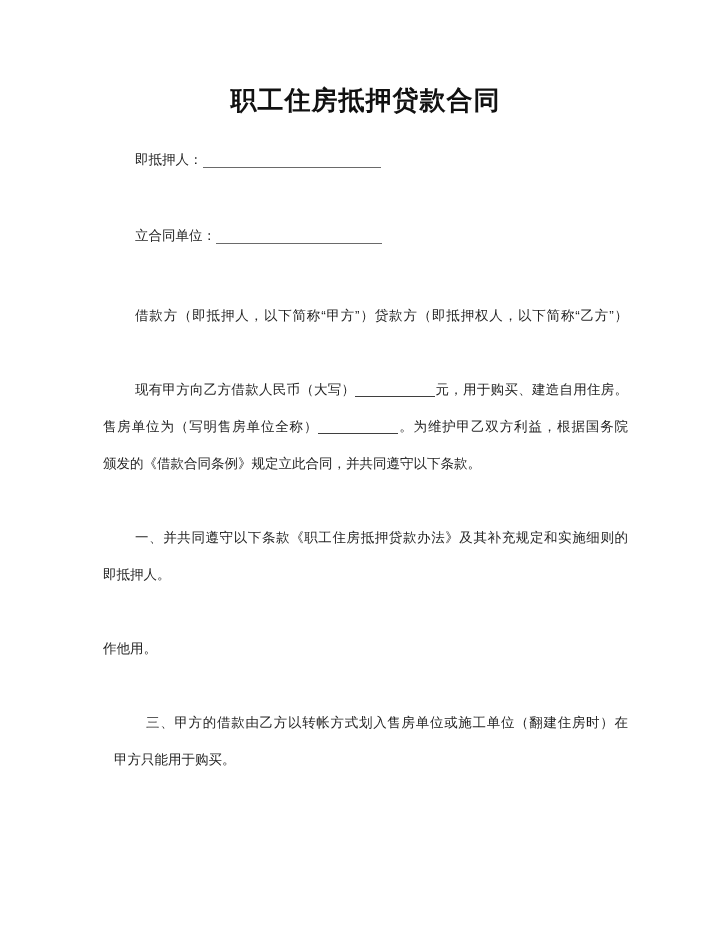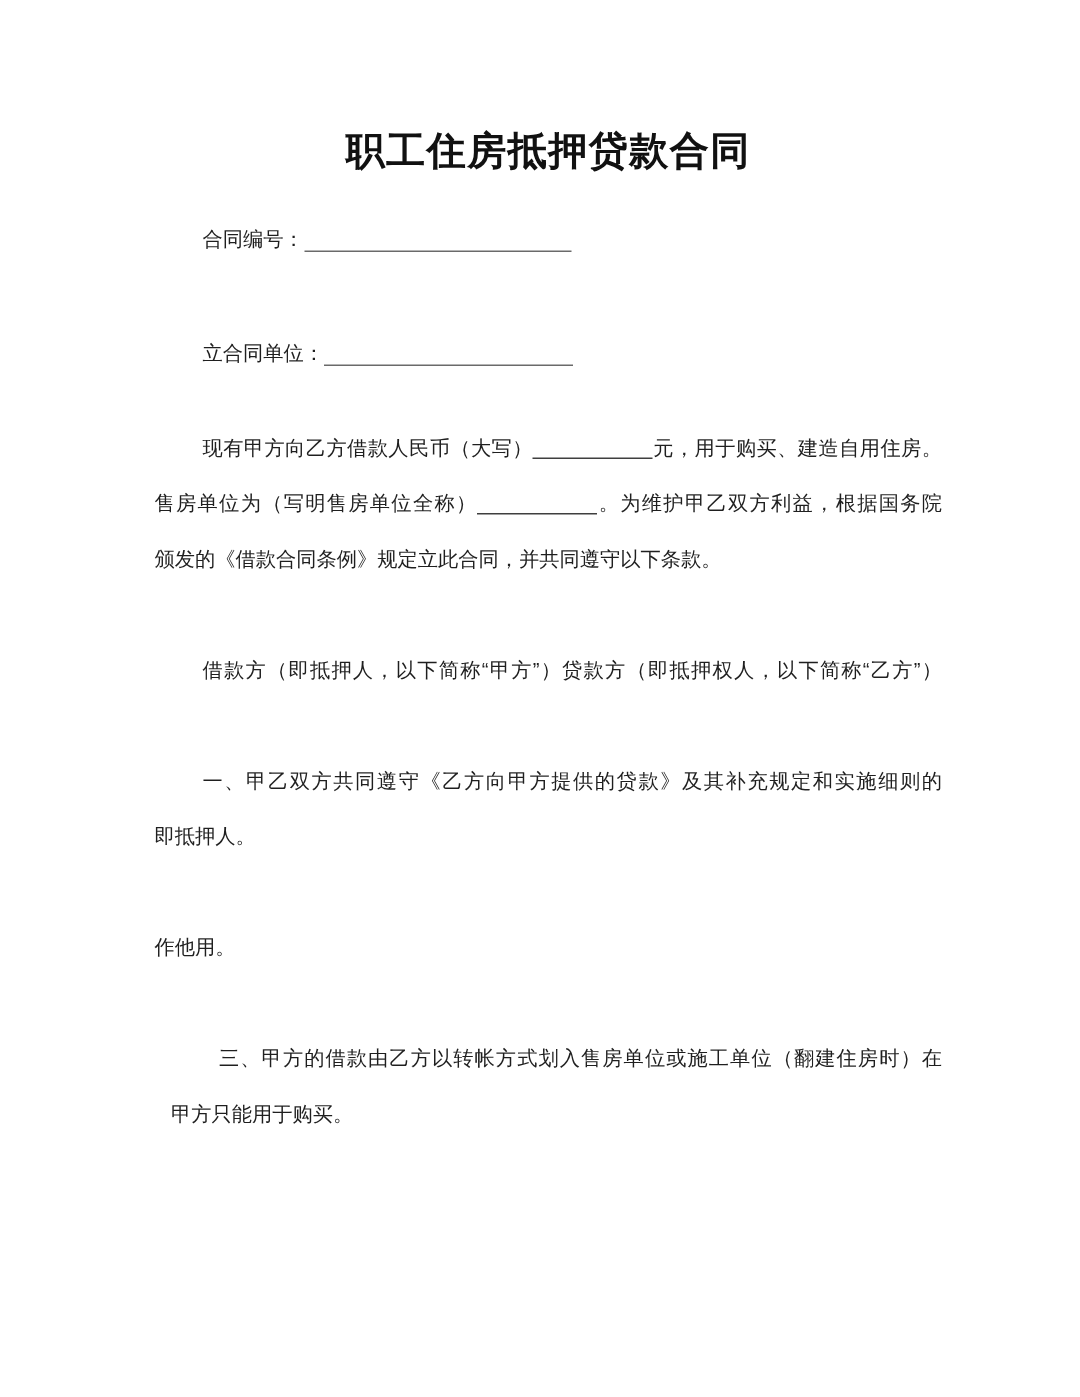--- a/index.html
+++ b/index.html
@@ -28,21 +28,21 @@
     letter-spacing: 1px;
     color: #111111;
   }
   .field-row {
     padding-left: 32px;
     line-height: 22px;
     font-size: 13.5px;
     white-space: nowrap;
   }
   .field-row.contract-no { margin-bottom: 54px; }
-  .field-row.contract-unit { margin-bottom: 33px; }
+  .field-row.contract-unit { margin-bottom: 50px; }
   .field-blank {
     display: inline-block;
     height: 15px;
     border-bottom: 1px solid #6a6a6a;
     vertical-align: -4px;
   }
   .field-blank.w-178 { width: 178px; }
   .field-blank.w-166 { width: 166px; }
   .doc-body { font-size: 13.5px; }
   .para { margin: 0 0 37px 0; }
@@ -67,38 +67,38 @@
 </style>
 </head>
 <body>
 
 <div class="page">
   <div class="content">
 
     <h1 class="doc-title">职工住房抵押贷款合同</h1>
 
     <div class="field-row contract-no">
-      <span>合同编号：</span><span class="field-blank w-178"></span>
+      <span>即抵押人：</span><span class="field-blank w-178"></span>
     </div>
 
     <div class="field-row contract-unit">
       <span>立合同单位：</span><span class="field-blank w-166"></span>
     </div>
 
     <div class="doc-body">
         <div class="para">
+          <div class="line first"><span>借款方（即抵押人，以下简称“甲方”）贷款方（即抵押权人，以下简称“乙方”）</span></div>
+        </div>
+        <div class="para">
           <div class="line first"><span>现有甲方向乙方借款人民币（大写）</span><span class="blank" style="width: 80px;"></span><span>元，用于购买、建造自用住房。</span></div>
           <div class="line"><span>售房单位为（写明售房单位全称）</span><span class="blank" style="width: 80px;"></span><span>。为维护甲乙双方利益，根据国务院</span></div>
           <div class="line tail"><span>颁发的《借款合同条例》规定立此合同，并共同遵守以下条款。</span></div>
         </div>
         <div class="para">
-          <div class="line first"><span>借款方（即抵押人，以下简称“甲方”）贷款方（即抵押权人，以下简称“乙方”）</span></div>
-        </div>
-        <div class="para">
-          <div class="line first"><span>一、甲乙双方共同遵守《乙方向甲方提供的贷款》及其补充规定和实施细则的</span></div>
+          <div class="line first"><span>一、并共同遵守以下条款《职工住房抵押贷款办法》及其补充规定和实施细则的</span></div>
           <div class="line tail"><span>即抵押人。</span></div>
         </div>
         <div class="para">
           <div class="line tail"><span>作他用。</span></div>
         </div>
         <div class="para">
           <div class="line first"><span>三、甲方的借款由乙方以转帐方式划入售房单位或施工单位（翻建住房时）在</span></div>
           <div class="line tail"><span>甲方只能用于购买。</span></div>
         </div>
       </div>

